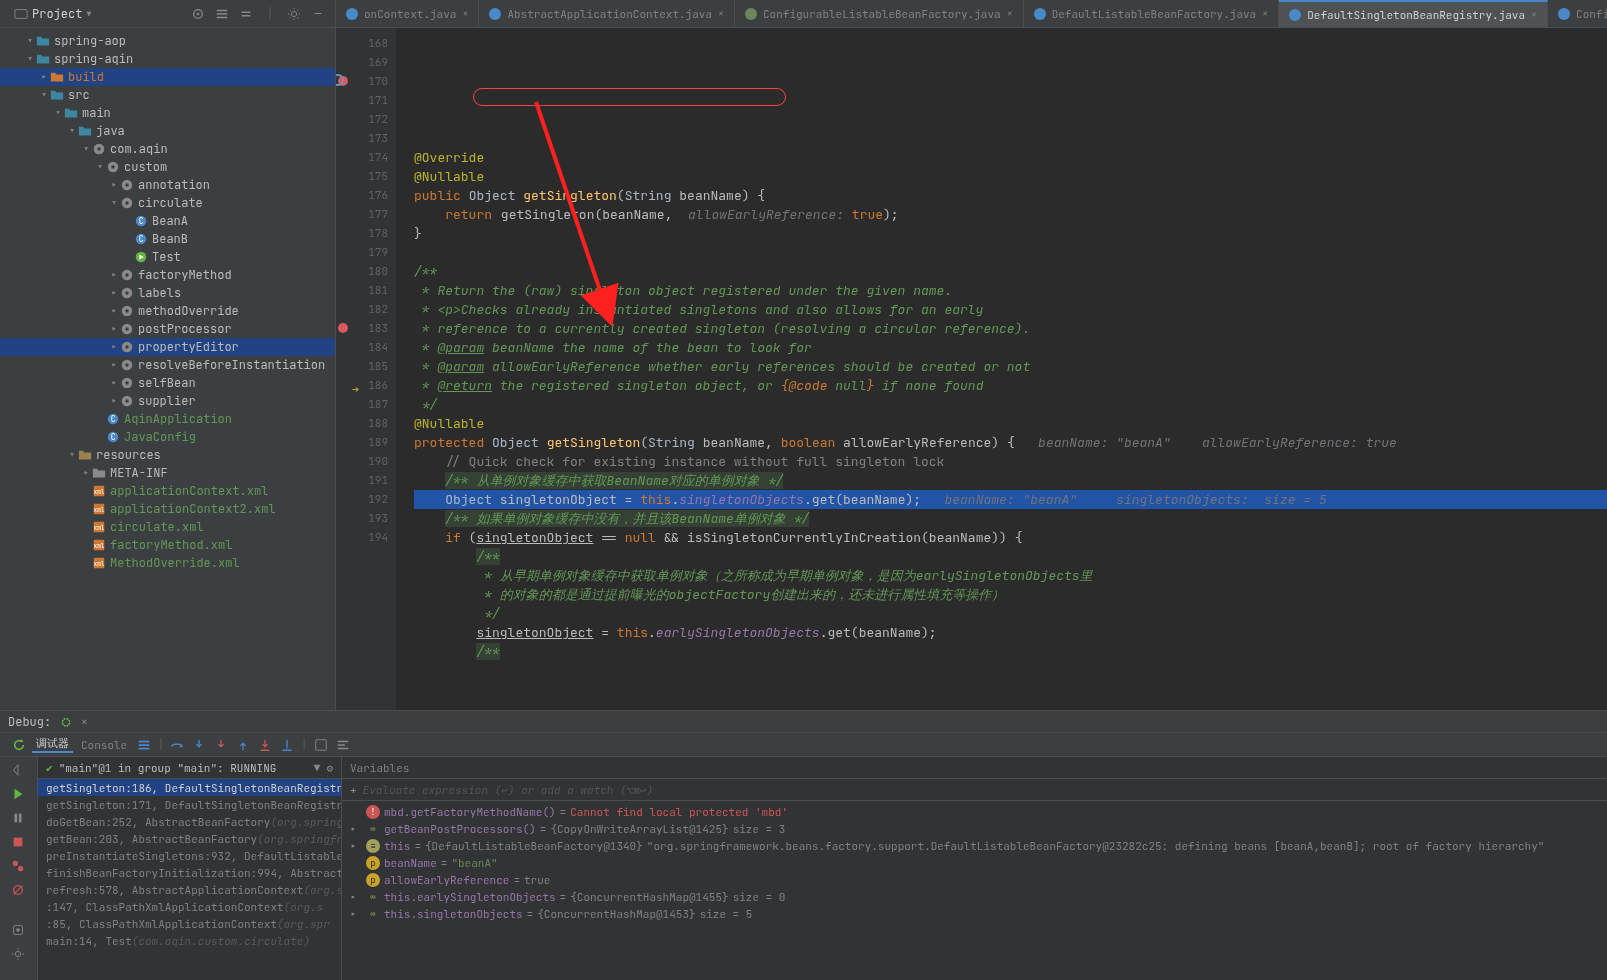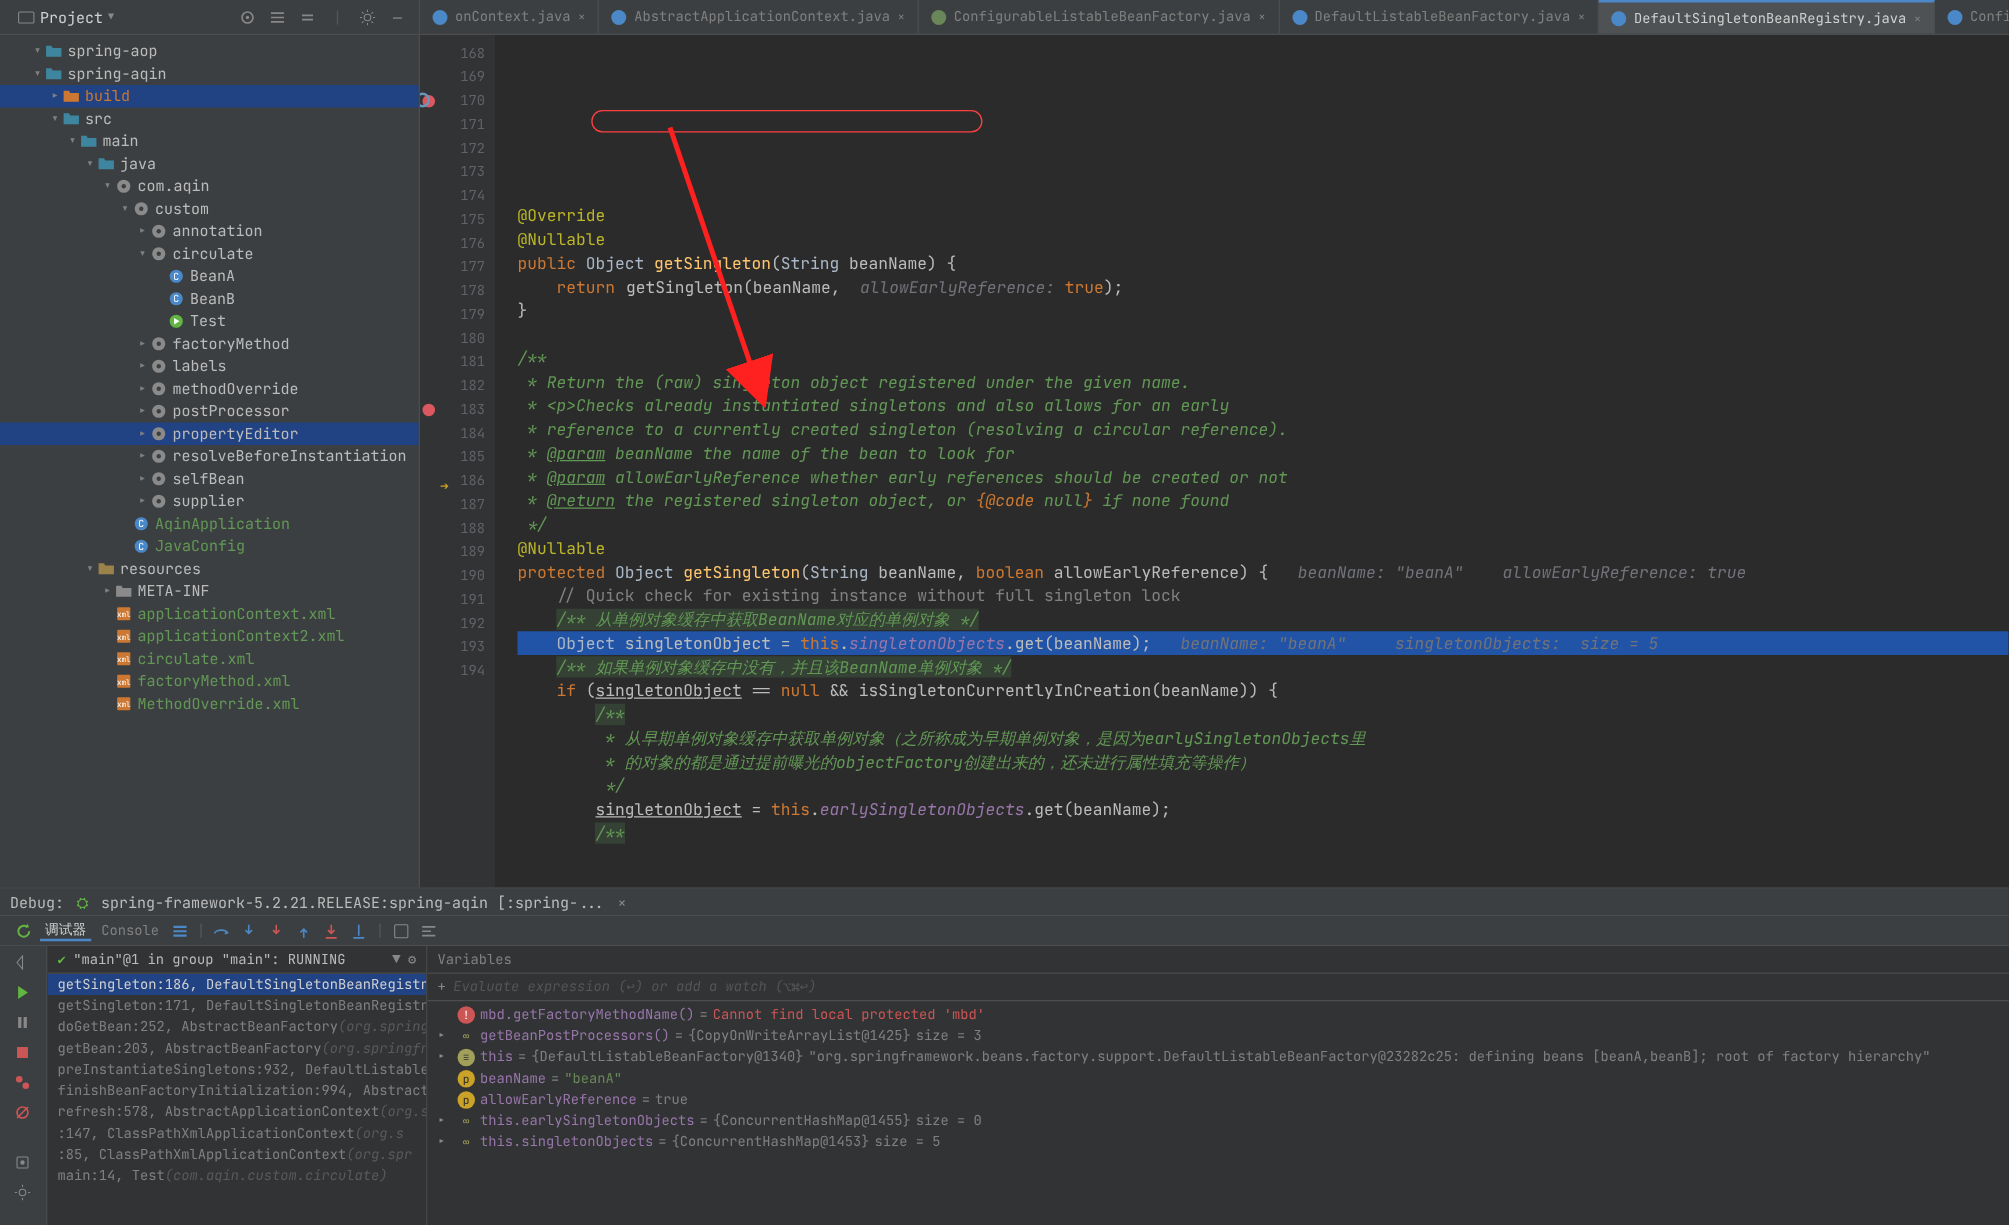--- a/index.html
+++ b/index.html
@@ -164,21 +164,21 @@
     color: #c9a227;
     font-size: 12px;
   }
   .gutter .ov {
     position:absolute; left: -4px; top: 2px;
     width: 12px; height: 12px;
     border: 2px solid #6897bb; border-radius:50%;
   }
   .code {
     flex:1;
-    padding: 21px 0 0 18px;
+    padding: 6px 0 0 18px;
     font-size: 13px;
     line-height: 19px;
     white-space: pre;
     position: relative;
     overflow: hidden;
   }
   .cl { height: 19px; }
   .exec { background: var(--exec-line); }
   .kw { color: var(--orange); }
   .type { color: #a9b7c6; }
@@ -722,21 +722,20 @@
         <line x1="20" y1="6" x2="90" y2="212" stroke="#ff2020" stroke-width="4" marker-end="url(#ah)"></line>
       </svg>
     <div class="cl"><span class="ann">@Override</span></div><div class="cl"><span class="ann">@Nullable</span></div><div class="cl"><span class="kw">public</span> <span class="type">Object</span> <span class="meth">getSingleton</span>(<span class="type">String</span> beanName) {</div><div class="cl">    <span class="kw">return</span> <span style="border:1px solid transparent">getSingleton(beanName,  <span class="param">allowEarlyReference:</span> <span class="kw">true</span>);</span></div><div class="cl">}</div><div class="cl">&nbsp;</div><div class="cl"><span class="com">/**</span></div><div class="cl"><span class="com"> * Return the (raw) singleton object registered under the given name.</span></div><div class="cl"><span class="com"> * &lt;p&gt;Checks already instantiated singletons and also allows for an early</span></div><div class="cl"><span class="com"> * reference to a currently created singleton (resolving a circular reference).</span></div><div class="cl"><span class="com"> * <span style="text-decoration:underline">@param</span> beanName the name of the bean to look for</span></div><div class="cl"><span class="com"> * <span style="text-decoration:underline">@param</span> allowEarlyReference whether early references should be created or not</span></div><div class="cl"><span class="com"> * <span style="text-decoration:underline">@return</span> the registered singleton object, or <span class="kw">{@code</span> <span class="com">null</span><span class="kw">}</span> if none found</span></div><div class="cl"><span class="com"> */</span></div><div class="cl"><span class="ann">@Nullable</span></div><div class="cl"><span class="kw">protected</span> <span class="type">Object</span> <span class="meth">getSingleton</span>(<span class="type">String</span> beanName, <span class="kw">boolean</span> allowEarlyReference) {   <span class="param">beanName: "beanA"</span>    <span class="param">allowEarlyReference: true</span></div><div class="cl">    <span class="com2">// Quick check for existing instance without full singleton lock</span></div><div class="cl">    <span class="com" style="background:#344134">/** 从单例对象缓存中获取BeanName对应的单例对象 */</span></div><div class="cl exec">    <span class="type">Object</span> singletonObject = <span class="kw">this</span>.<span class="val">singletonObjects</span>.get(beanName);   <span class="param">beanName: "beanA"</span>     <span class="param">singletonObjects:  size = 5</span></div><div class="cl">    <span class="com" style="background:#344134">/** 如果单例对象缓存中没有，并且该BeanName单例对象 */</span></div><div class="cl">    <span class="kw">if</span> (<span style="text-decoration:underline">singletonObject</span> == <span class="kw">null</span> &amp;&amp; isSingletonCurrentlyInCreation(beanName)) {</div><div class="cl">        <span class="com" style="background:#344134">/**</span></div><div class="cl"><span class="com">         * 从早期单例对象缓存中获取单例对象（之所称成为早期单例对象，是因为earlySingletonObjects里</span></div><div class="cl"><span class="com">         * 的对象的都是通过提前曝光的objectFactory创建出来的，还未进行属性填充等操作）</span></div><div class="cl"><span class="com">         */</span></div><div class="cl">        <span style="text-decoration:underline">singletonObject</span> = <span class="kw">this</span>.<span class="val">earlySingletonObjects</span>.get(beanName);</div><div class="cl">        <span class="com" style="background:#344134">/**</span></div></div>
   </div>
 </div>
 
 <div class="debug-panel">
   <div class="dbg-tabs">
     <span style="color:var(--text)">Debug:</span>
     <span style="color:#62b543">⛭</span>
-    <span style="color:var(--text)">spring-framework-5.2.21.RELEASE:spring-aqin [:spring-...</span>
     <span class="close" style="color:#888">×</span>
   </div>
   <div class="dbg-toolbar">
     <span class="toolbar-icon" style="color:#62b543">
       <svg width="14" height="14" viewBox="0 0 16 16">
           <path d="M13 8a5 5 0 1 1-2-4" fill="none" stroke="#62b543" stroke-width="1.8"></path>
           <path d="M11 1l2 3-3 1z" fill="#62b543"></path>
         </svg>
     </span>
     <span class="dbg-tab" style="color:var(--text-bright);border-bottom:2px solid #4a88c7">调试器</span>

